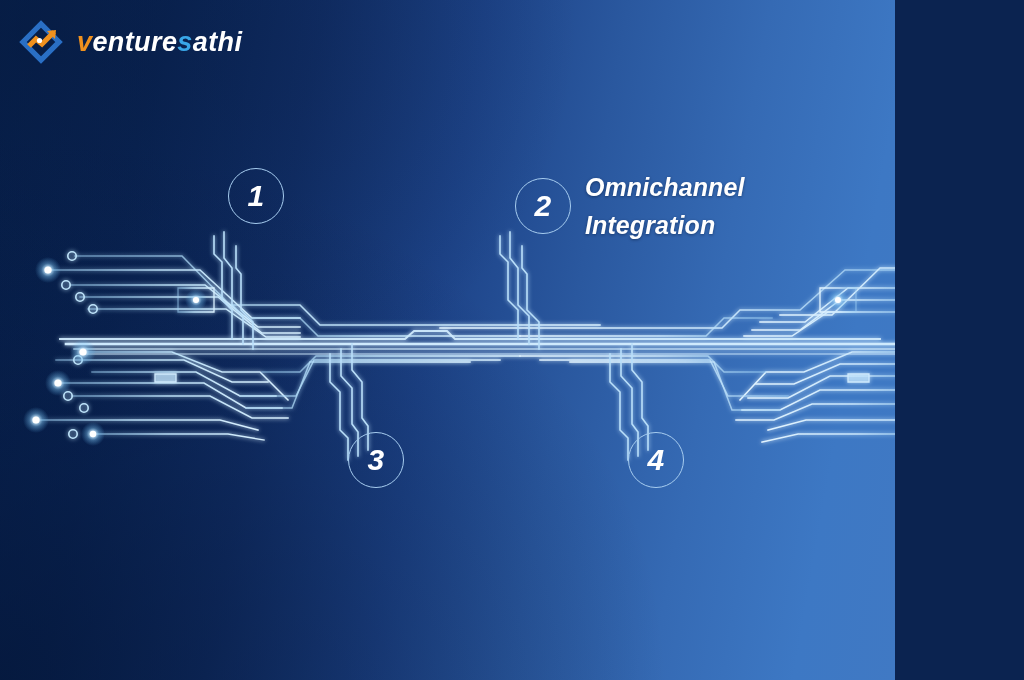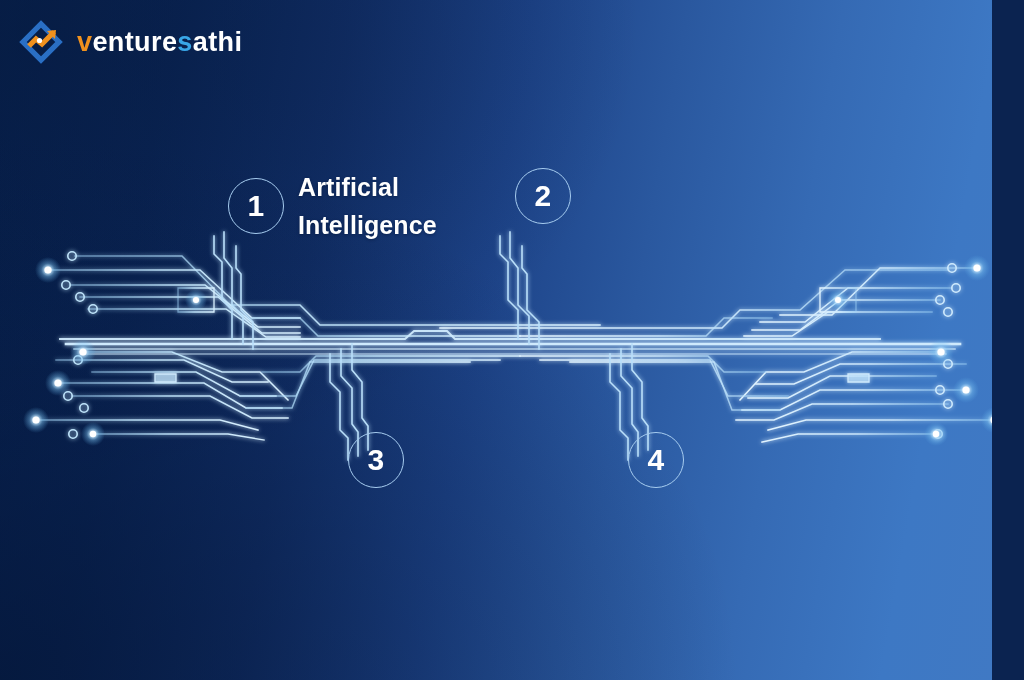--- a/index.html
+++ b/index.html
@@ -6,24 +6,25 @@
   html, body {
     margin: 0;
     padding: 0;
     background: #0b2350;
   }
   body {
     font-family: "Liberation Sans", sans-serif;
   }
   #canvas {
     position: relative;
-    width: 992px;
+    width: 895px;
     height: 680px;
     overflow: hidden;
     background: #0a2252;
+    font-style: italic;
   }
   
   .bg-gradient {
     position: absolute;
     inset: 0;
     background:
       linear-gradient(100deg,
         #07204d 0%,
         #0a2557 16%,
         #12306a 32%,
@@ -295,28 +296,28 @@
       <path d="M 29 13 L 38 12 L 37 21 Z" fill="#f0911e"></path>
       <circle cx="21.5" cy="22.5" r="2.6" fill="#ffffff"></circle>
     </svg>
     <div class="wordmark"><span class="wm-v">v</span><span>enture</span><span class="wm-s">s</span><span>athi</span></div>
   </div>
 
   <div class="node" id="node-1">
     <div class="node-circle">
       <span class="node-num">1</span>
     </div>
-    <div class="node-label">Artificial
-Intelligence</div>
   </div>
 
   <div class="node" id="node-2">
     <div class="node-circle">
       <span class="node-num">2</span>
     </div>
+    <div class="node-label">Omnichannel
+Integration</div>
   </div>
 
   <div class="node" id="node-3">
     <div class="node-circle">
       <span class="node-num">3</span>
     </div>
   </div>
 
   <div class="node" id="node-4">
     <div class="node-circle">

